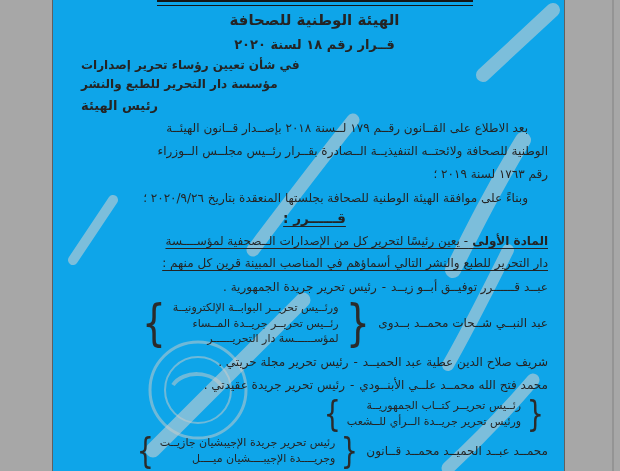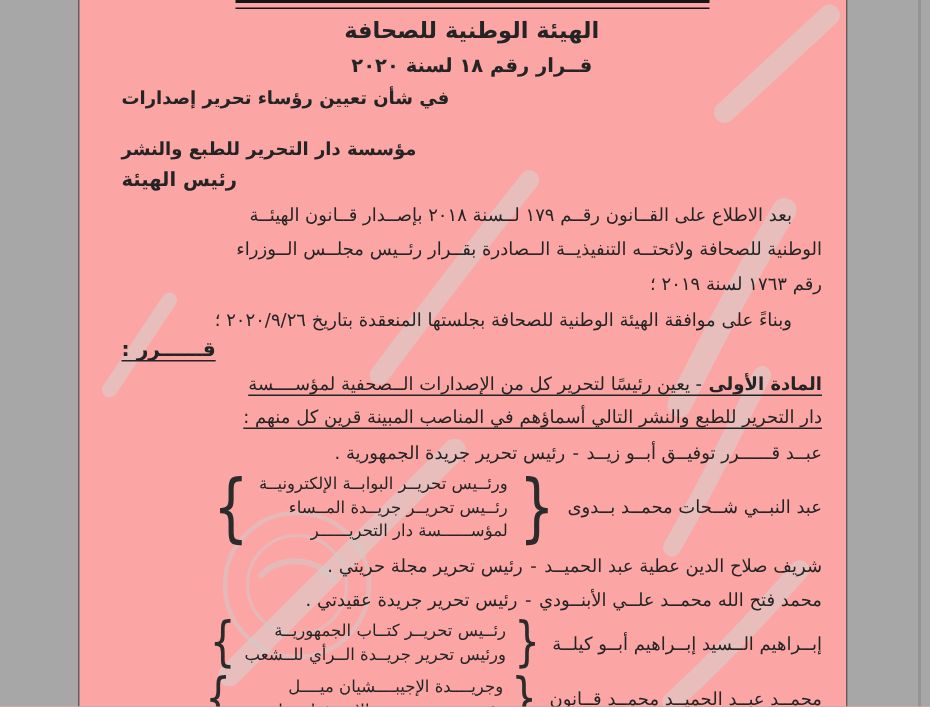--- a/index.html
+++ b/index.html
@@ -4,39 +4,39 @@
 <style>
   html,body{margin:0;padding:0;}
   body{
     width:620px;height:471px;overflow:hidden;
     background:#a7a7a7;position:relative;
     font-family:"DejaVu Sans",sans-serif;color:#242424;
   }
   .outer-right-line{position:absolute;top:0;right:6px;width:2px;height:471px;background:#949494;}
   .page{
     position:absolute;left:52px;top:0;width:513px;height:471px;
-    background:#fca5a5;border-left:1px solid #606060;border-right:1px solid #606060;
+    background:#0ea5e9;border-left:1px solid #606060;border-right:1px solid #606060;
     box-sizing:border-box;
   }
   .watermark{position:absolute;inset:0;z-index:0;pointer-events:none;}
   .content{
     position:relative;z-index:1;direction:rtl;
     padding:0 16px 0 28px;
   }
   .top-rule{width:316px;height:3px;margin:0 auto;border-top:2px solid #151515;border-bottom:1px solid #151515;}
   .org-title{margin-top:5px;text-align:center;font-size:15px;font-weight:bold;letter-spacing:0;}
   .decree{margin-top:8px;text-align:center;font-size:13px;font-weight:bold;}
   .subject{margin-top:6px;text-align:left;font-size:12px;font-weight:bold;}
-  .subject2{margin-top:20px;}
+  .subject2{margin-top:5px;}
   .role-heading{margin-top:7px;margin-left:0;text-align:left;font-size:13px;font-weight:bold;padding-right:10px;}
   .para{margin:0;text-align:right;font-size:12px;line-height:23px;}
   .p1{margin-top:4px;}
   .indent{text-indent:20px;}
   .p2{line-height:20px;margin-top:2px;}
-  .decided{margin-top:2px;text-align:left;font-size:13.5px;font-weight:bold;
+  .decided{margin-top:2px;text-align:center;font-size:13.5px;font-weight:bold;
     text-decoration:underline;text-underline-offset:3px;}
   .article{margin-top:4px;font-size:12px;line-height:22px;text-align:right;
     text-decoration:underline;text-underline-offset:3px;}
   .article .label{font-weight:bold;}
   .appt{direction:rtl;font-size:12px;}
   .appt.simple{margin-top:3px;line-height:20px;text-align:right;}
   .dash{margin:0 5px;}
   .appt.bracket{display:flex;align-items:center;justify-content:flex-start;margin-top:1px;}
   .appt-name{white-space:nowrap;}
   .brace{direction:ltr;unicode-bidi:isolate;font-weight:400;color:#2b2b2b;
@@ -114,33 +114,32 @@
 
     <div class="appt simple">
       <span>شريف صلاح الدين عطية عبد الحميــد</span><span class="dash">-</span><span>رئيس تحرير مجلة حريتي .</span>
     </div>
 
     <div class="appt simple">
       <span>محمد فتح الله محمــد علــي الأبنــودي</span><span class="dash">-</span><span>رئيس تحرير جريدة عقيدتي .</span>
     </div>
 
     <div class="appt bracket">
-      <span class="appt-name">إبــراهيم الــسيد إبــراهيم أبــو كيلــة</span>
       <span class="brace b2">}</span>
       <div class="roles">
         <div>رئــيس تحريــر كتــاب الجمهوريــة</div>
         <div>ورئيس تحرير جريــدة الــرأي للــشعب</div>
       </div>
       <span class="brace b2">{</span>
     </div>
 
     <div class="appt bracket">
       <span class="appt-name">محمــد عبــد الحميــد محمــد قــانون</span>
       <span class="brace b2">}</span>
       <div class="roles">
+        <div>رئيس تحرير جريدة الإجيبشيان جازيــت</div>
         <div>وجريــــدة الإجيبــــشيان ميــــل</div>
-        <div>رئيس تحرير جريدة الإجيبشيان جازيــت</div>
       </div>
       <span class="brace b2">{</span>
     </div>
 
   </div>
 </div>
 
 </body></html>

